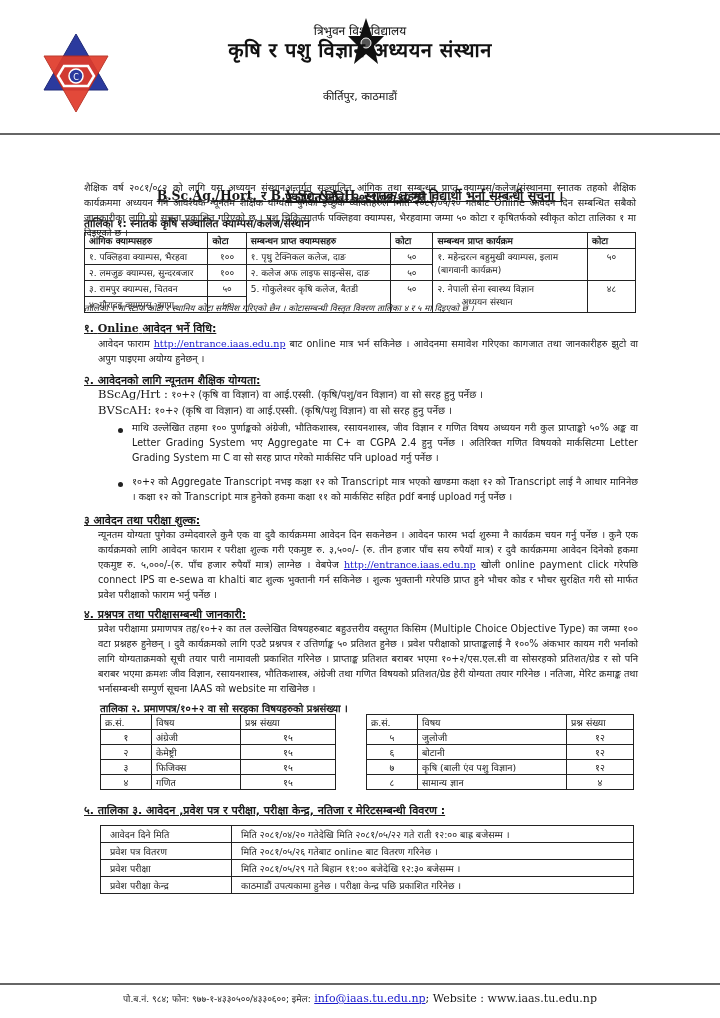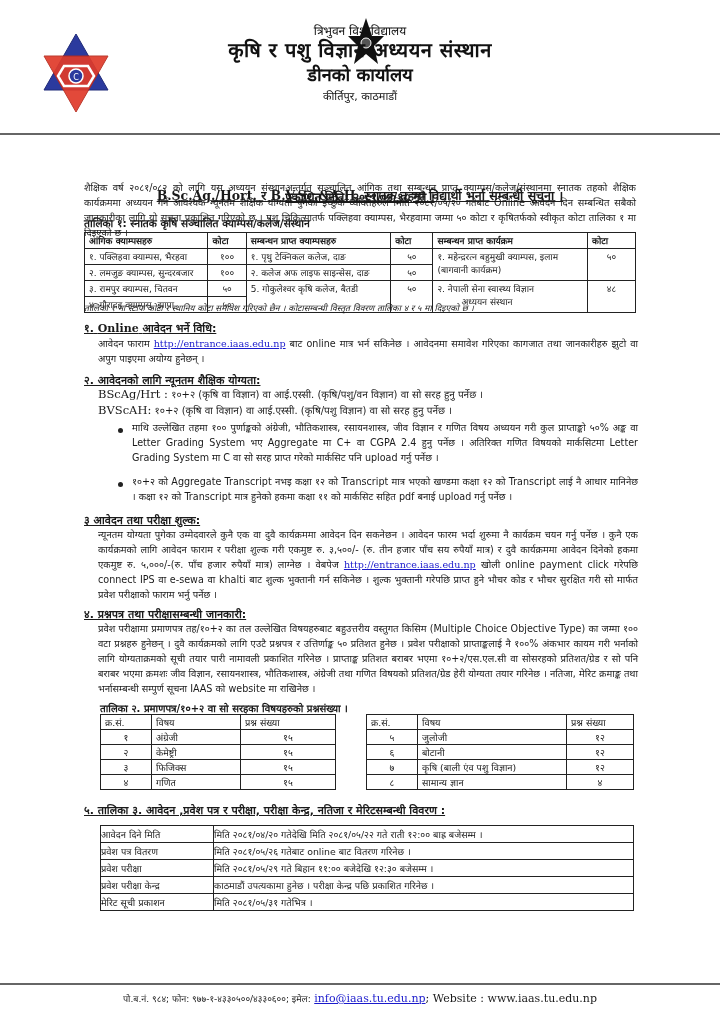--- a/index.html
+++ b/index.html
@@ -27,42 +27,41 @@
   .t1note{position:absolute;left:84px;top:302px;font-family:"DejaVu Sans","Liberation Sans",sans-serif;font-size:8.6px;font-style:italic;}
   .link{color:#1a1acc;text-decoration:underline;font-family:"DejaVu Serif","Liberation Serif",serif;}
   .en{font-family:"DejaVu Serif","Liberation Serif",serif;}
   .bullet{position:absolute;font-family:"DejaVu Sans","Liberation Sans",sans-serif;font-size:9.6px;line-height:15px;text-align:justify;}
   .bdot{position:absolute;width:5px;height:5px;border-radius:50%;background:#222;}
   .t2cap{position:absolute;left:100px;top:701px;font-family:"DejaVu Sans","Liberation Sans",sans-serif;font-size:10px;font-weight:bold;}
   .t2{position:absolute;top:714px;font-size:9.4px;}
   .t2 td,.t2 th{border:1px solid #222;padding:0 4px;height:14px;text-align:left;font-weight:normal;}
   .t2 .c{text-align:center;}
   .t3{position:absolute;left:100px;top:825px;width:534px;font-size:9.4px;}
-  .t3 td{border:1px solid #222;padding:0 0;height:16px;}
+  .t3 td{border:1px solid #222;padding:0 9px;height:16px;}
   .hr-bot{position:absolute;left:0;top:983px;width:720px;height:2px;background:#666;}
   .footer{position:absolute;left:0;top:992px;width:720px;text-align:center;font-size:11px;}
 </style>
 </head>
 <body>
 
 <div class="header">
   <svg class="logo" viewBox="0 0 68 82">
     <polygon points="34,2 66,58 2,58" fill="#2b3a9e" stroke="#1f2a78" stroke-width="1"></polygon>
     <polygon points="34,80 66,24 2,24" fill="#e03a2a" stroke="#b52a1c" stroke-width="1" opacity="0.92"></polygon>
     <polygon points="22,34 46,34 52,44 46,54 22,54 16,44" fill="none" stroke="#fff" stroke-width="2.5"></polygon>
     <circle cx="34" cy="44" r="7" fill="#2b3a9e" stroke="#fff" stroke-width="1.5"></circle>
     <text x="34" y="47.5" font-size="8" text-anchor="middle" fill="#fff" font-family="DejaVu Sans, sans-serif">C</text>
   </svg>
   <svg class="seal" viewBox="0 0 36 60">
     <polygon points="18,0 24,18 36,18 26,28 30,46 18,36 6,46 10,28 0,18 12,18" fill="#111"></polygon>
     <circle cx="18" cy="25" r="5" fill="#555" stroke="#fff" stroke-width="1"></circle>
   </svg>
   <div class="htext h1">त्रिभुवन विश्वविद्यालय</div>
   <div class="htext h2">कृषि र पशु विज्ञान अध्ययन संस्थान</div>
-  <div class="htext h3">डीनको कार्यालय</div>
   <div class="htext h4">कीर्तिपुर, काठमाडौं</div>
   <div class="hr-top"></div>
 </div>
 
 <div class="title">B.Sc.Ag./Hort. र B.V.Sc.&amp;A.H. स्नातक तहमा विद्यार्थी भर्ना सम्बन्धी सूचना ।</div>
 <div class="pubdate">प्रकाशित मिति: २०८१/०४/१८ गते ।</div>
 
 <div class="para" style="left:84px;top:180px;width:552px;">शैक्षिक वर्ष २०८१/०८२ को लागि यस अध्ययन संस्थानअन्तर्गत सञ्चालित आंगिक तथा सम्बन्धन प्राप्त क्याम्पस/कलेज/संस्थानमा स्नातक तहको शैक्षिक कार्यक्रममा अध्ययन गर्न आवश्यक न्यूनतम शैक्षिक योग्यता पुगेका इच्छुक व्यक्तिहरुले मिति २०८१/०५/२० गतेबाट Online आवेदन दिन सम्बन्धित सबैको जानकारीका लागि यो सूचना प्रकाशित गरिएको छ । पशु चिकित्सातर्फ पक्लिहवा क्याम्पस, भैरहवामा जम्मा ५० कोटा र कृषितर्फको स्वीकृत कोटा तालिका १ मा दिइएको छ ।</div>
 
 <div class="t1cap">तालिका १: स्नातक कृषि सञ्चालित क्याम्पस/कलेज/संस्थान</div>
@@ -213,24 +212,20 @@
         <td>मिति २०८१/०५/२६ गतेबाट online बाट वितरण गरिनेछ ।</td>
       </tr>
   <tr>
         <td>प्रवेश परीक्षा</td>
         <td>मिति २०८१/०५/२९ गते बिहान ११:०० बजेदेखि १२:३० बजेसम्म ।</td>
       </tr>
   <tr>
         <td>प्रवेश परीक्षा केन्द्र</td>
         <td>काठमाडौं उपत्यकामा हुनेछ । परीक्षा केन्द्र पछि प्रकाशित गरिनेछ ।</td>
       </tr>
-  <tr>
-        <td>मेरिट सूची प्रकाशन</td>
-        <td>मिति २०८१/०५/३१ गतेभित्र ।</td>
-      </tr>
 </tbody>
   </table>
 
 <div class="hr-bot"></div>
 <div class="footer">
   <span style="font-family:'DejaVu Sans','Liberation Sans',sans-serif;font-size:9px;">पो.ब.नं. ९८४; फोन: ९७७-१-४३३०५००/४३३०६००; इमेल:</span>
   <a class="link">info@iaas.tu.edu.np</a><span class="en">; Website : www.iaas.tu.edu.np</span>
 </div>
 
 </body></html>

